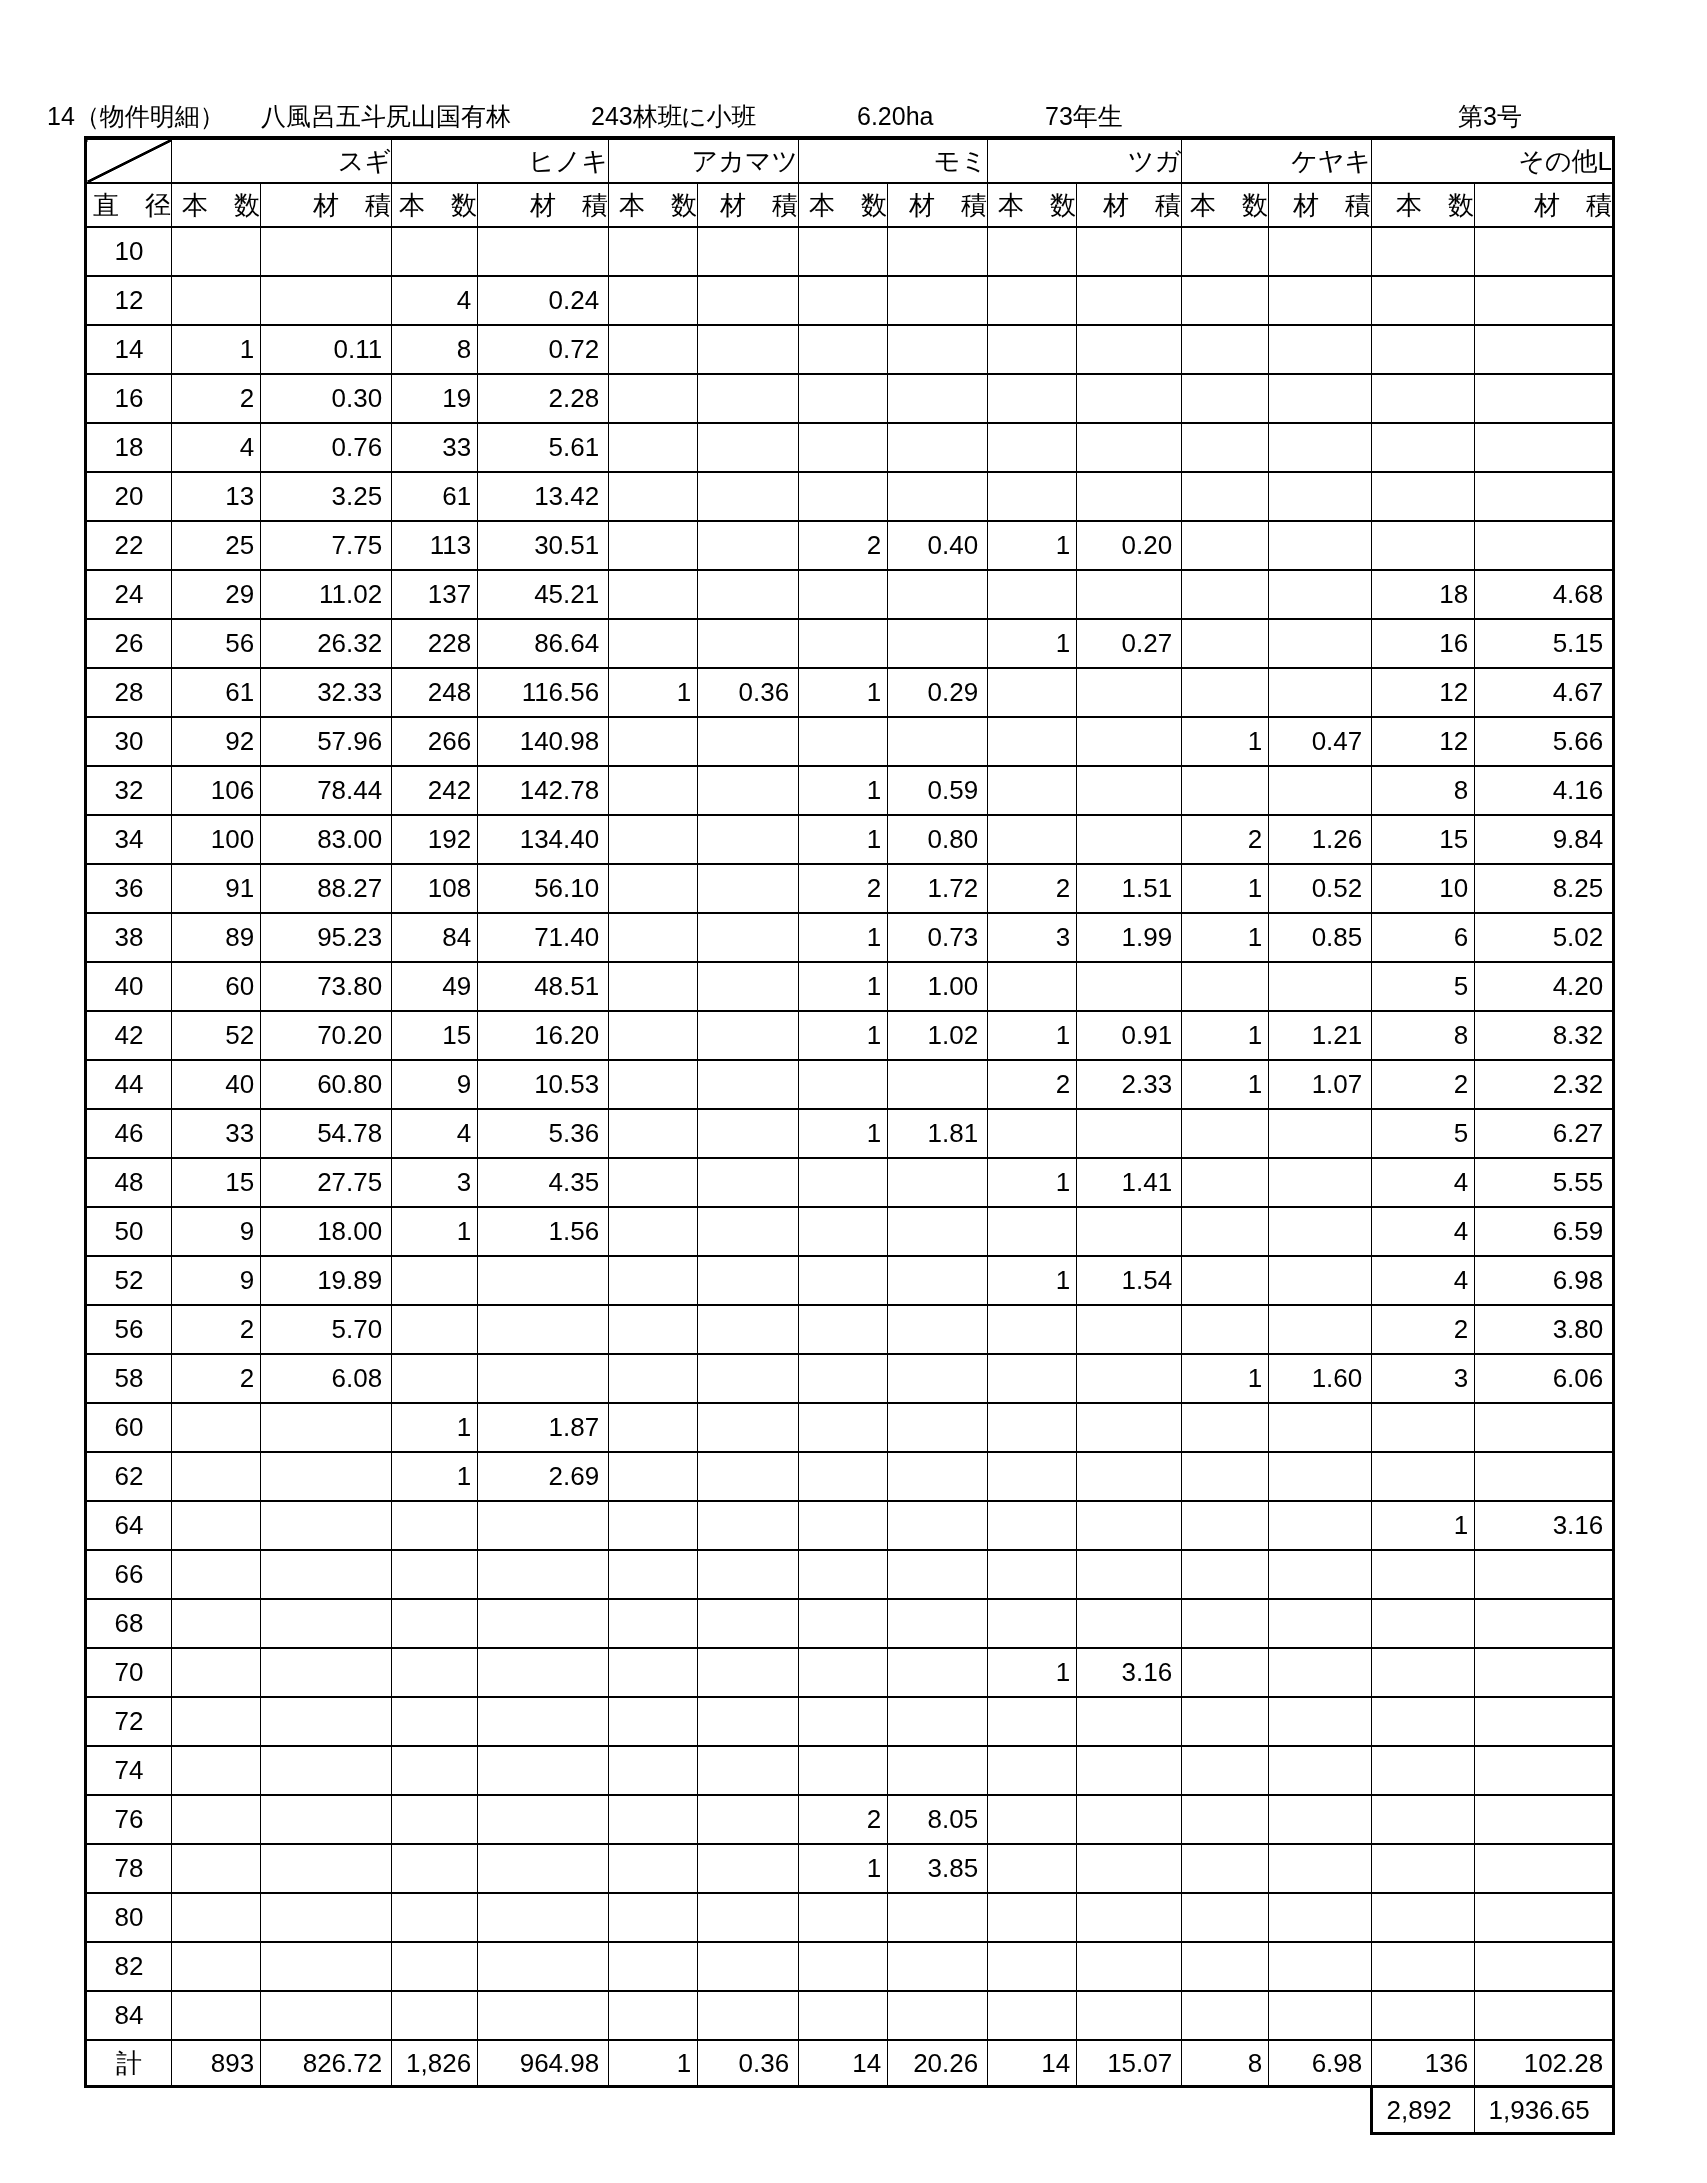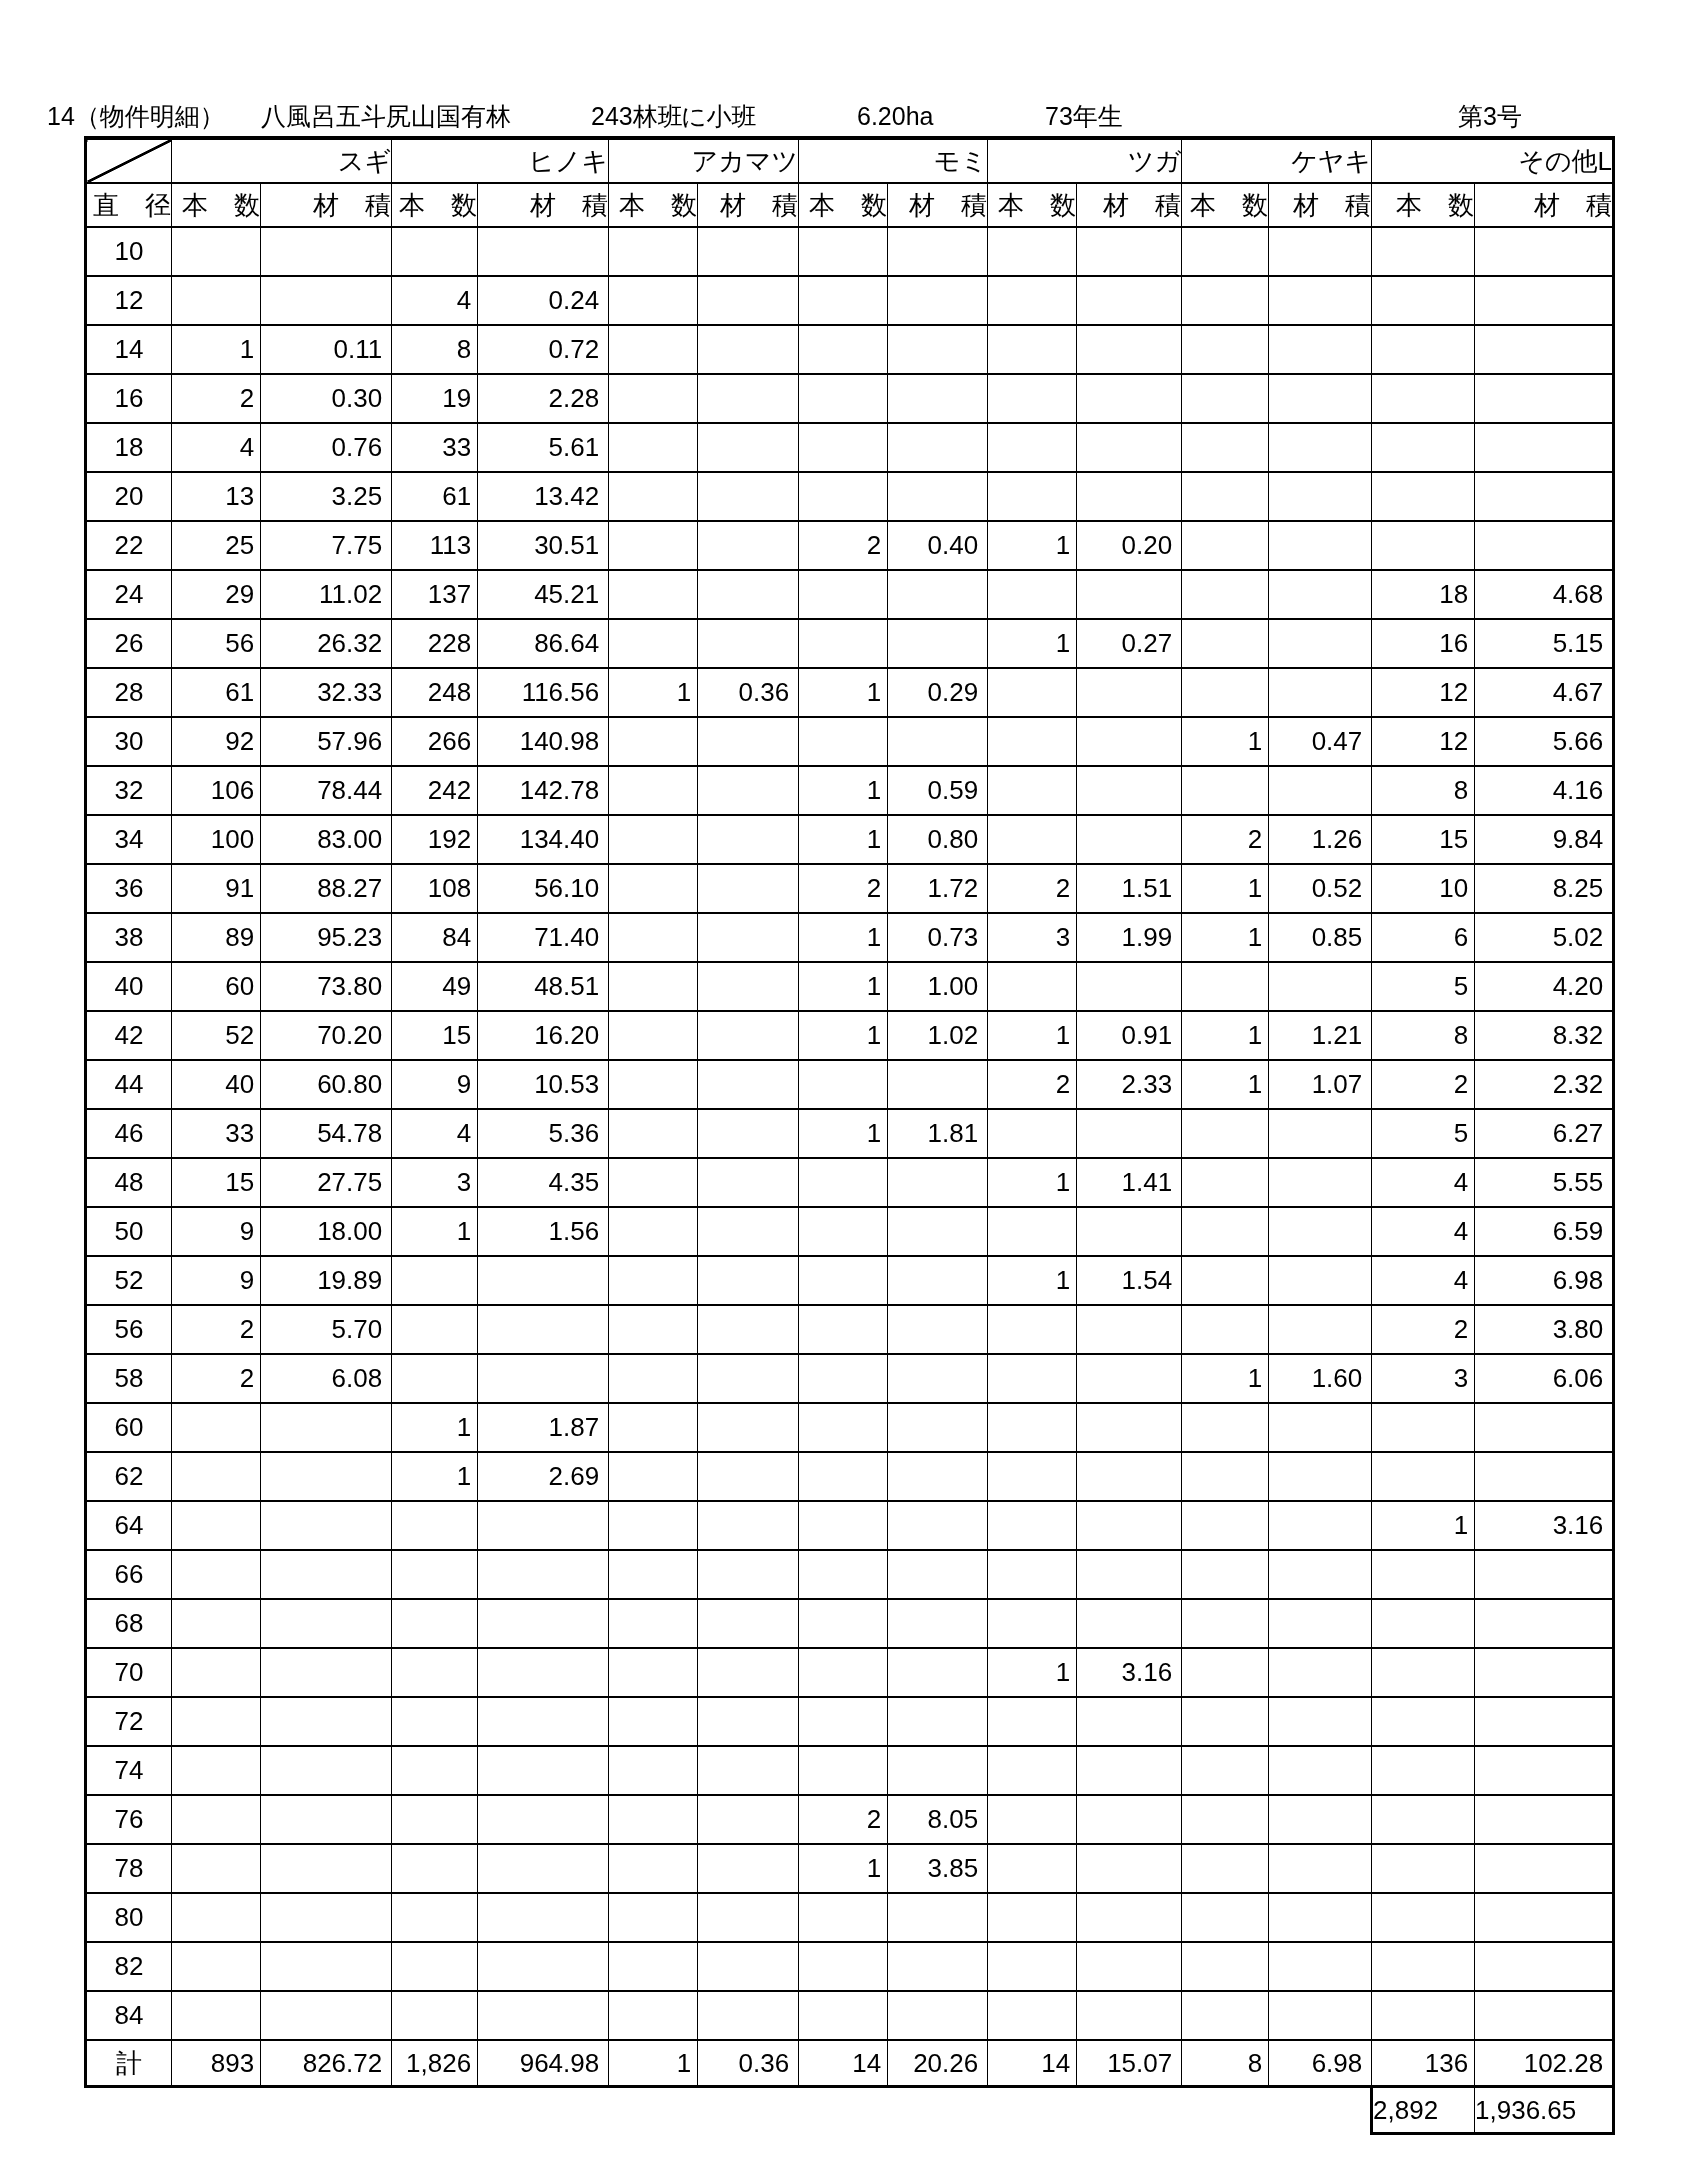--- a/index.html
+++ b/index.html
@@ -42,21 +42,21 @@
       #000 calc(50% + 1.5px),
       transparent calc(50% + 1.5px));
   }
   .dia{text-align:center;}
   .cnt{text-align:right;padding-right:5.9px;}
   .vol{text-align:right;padding-right:8.8px;}
   tr.tot td{border-bottom-width:3.7px;height:44px;}
   
   tr.ftr td{height:44px;}
   td.ghost{border:0 solid transparent;background:transparent;}
-  td.fcell{border:3.7px solid #000;text-align:left;padding-right:8.8px;}
+  td.fcell{border:3.7px solid #000;text-align:center;padding-right:8.8px;}
   td.fcnt{border-right-width:1.5px;}
   td.fvol{border-left-width:1.5px;}
 </style>
 </head>
 <body>
 
 <div class="page">
 
   <div class="titlebar">
     <span class="t-docno">14（物件明細）</span>

